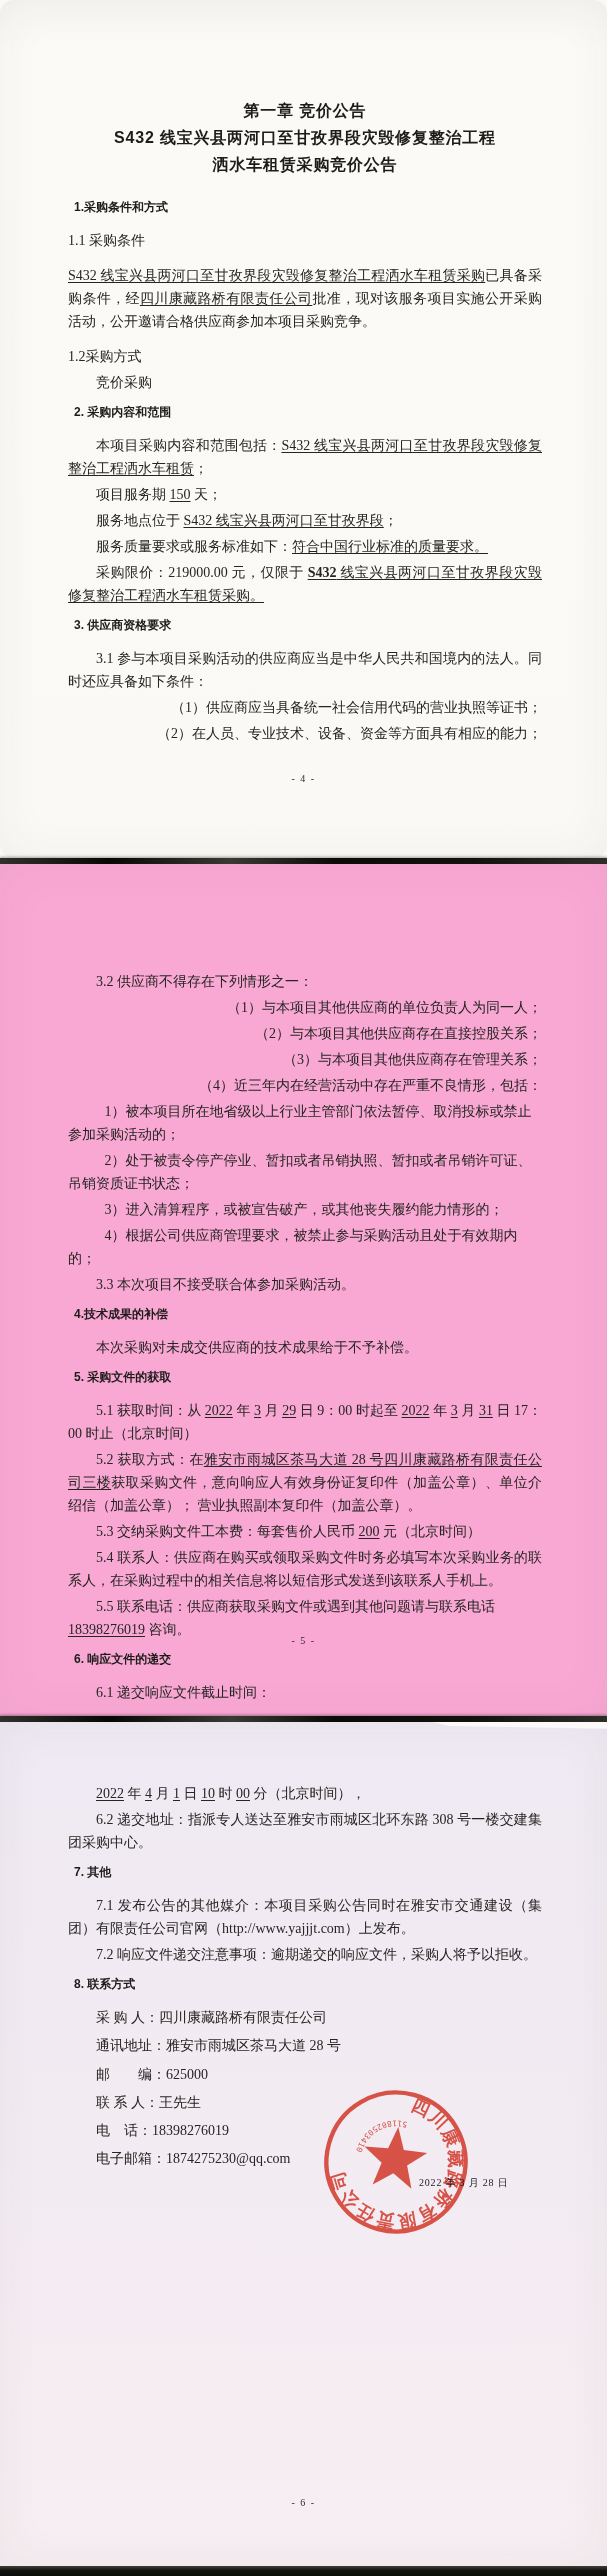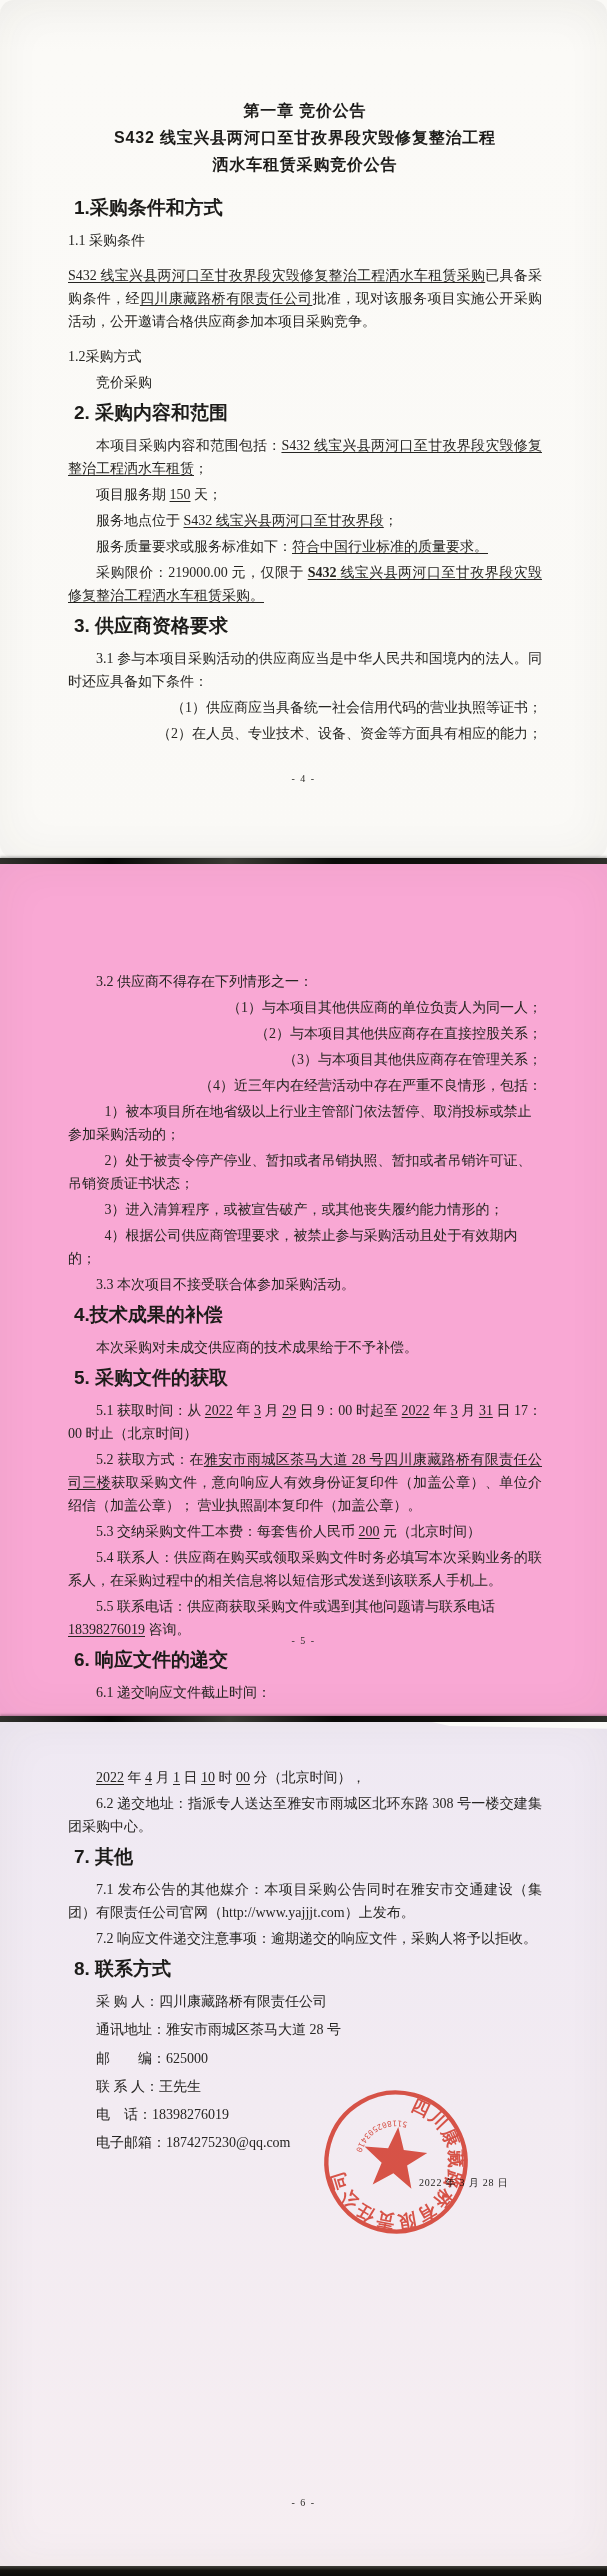--- a/index.html
+++ b/index.html
@@ -16,21 +16,21 @@
   .page-shadow{position:relative;width:607px;height:6px;
     background:linear-gradient(90deg,#30302c 0%,#060605 18%,#3a3a34 38%,#0a0a08 55%,#11110e 78%,#2e2e29 100%);
     box-shadow:0 1.5px 2.3px rgba(0,0,0,.35), 0 -1.5px 2.3px rgba(0,0,0,.25);}
   .bottom-strip{position:relative;width:607px;height:10.6px;
     background:linear-gradient(180deg,#403f39 0%,#14130f 40%,#0a0a08 100%);}
   .inner{padding:0 65px 0 68px;}
   .t{font-family:"Liberation Sans","DejaVu Sans",sans-serif;font-weight:bold;
      font-size:16px;line-height:27px;text-align:center;letter-spacing:0.8px;color:#1d1c1a;}
   .t-first{padding-top:97px;}
   .h{font-family:"Liberation Sans","DejaVu Sans",sans-serif;font-weight:bold;
-     font-size:19px;line-height:19px;margin:9px 0 10.6px;padding-left:6px;color:#1d1c1a;}
+     font-size:12px;line-height:19px;margin:9px 0 10.6px;padding-left:6px;color:#1d1c1a;}
   .row{font-size:14px;line-height:23px;margin:0 0 3px;}
   .just{text-align:justify;}
   .ind2{text-indent:2em;}
   .ind1b{text-indent:1.6em;text-align:right;}
   .ind3{text-indent:2.6em;}
   .sp{margin-top:12px;}
   .u{text-decoration:underline;text-underline-offset:2.3px;text-decoration-thickness:0.8px;}
   .b{font-weight:bold;}
   .pagenum{position:absolute;left:0;width:100%;text-align:center;font-size:10px;color:#2e2d2a;letter-spacing:1.5px;}
   .pn1{bottom:74px;} .pn2{bottom:70px;} .pn3{bottom:58px;}
@@ -108,21 +108,21 @@
       <div class="h">6. 响应文件的递交</div>
       <p class="row ind2 sp">6.1 递交响应文件截止时间：</p>
     </div>
     <div class="pagenum pn2">- 5 -</div>
   </section>
 
   <div class="page-shadow"></div>
 
   <section class="page page3">
     <div class="tear"></div>
-    <div class="inner" style="padding-top:44px">
+    <div class="inner" style="padding-top:60px">
       <p class="row ind2"><span class="u">2022</span><span> 年 </span><span class="u">4</span><span> 月 </span><span class="u">1</span><span> 日 </span><span class="u">10</span><span> 时 </span><span class="u">00</span><span> 分（北京时间），</span></p>
       <p class="row just ind2">6.2 递交地址：指派专人送达至雅安市雨城区北环东路 308 号一楼交建集团采购中心。</p>
 
       <div class="h">7. 其他</div>
       <p class="row just ind2 sp">7.1 发布公告的其他媒介：本项目采购公告同时在雅安市交通建设（集团）有限责任公司官网（http://www.yajjjt.com）上发布。</p>
       <p class="row ind2">7.2 响应文件递交注意事项：逾期递交的响应文件，采购人将予以拒收。</p>
 
       <div class="h">8. 联系方式</div>
       <div class="contact sp">
         <p class="row ind2">采 购 人：四川康藏路桥有限责任公司</p>

